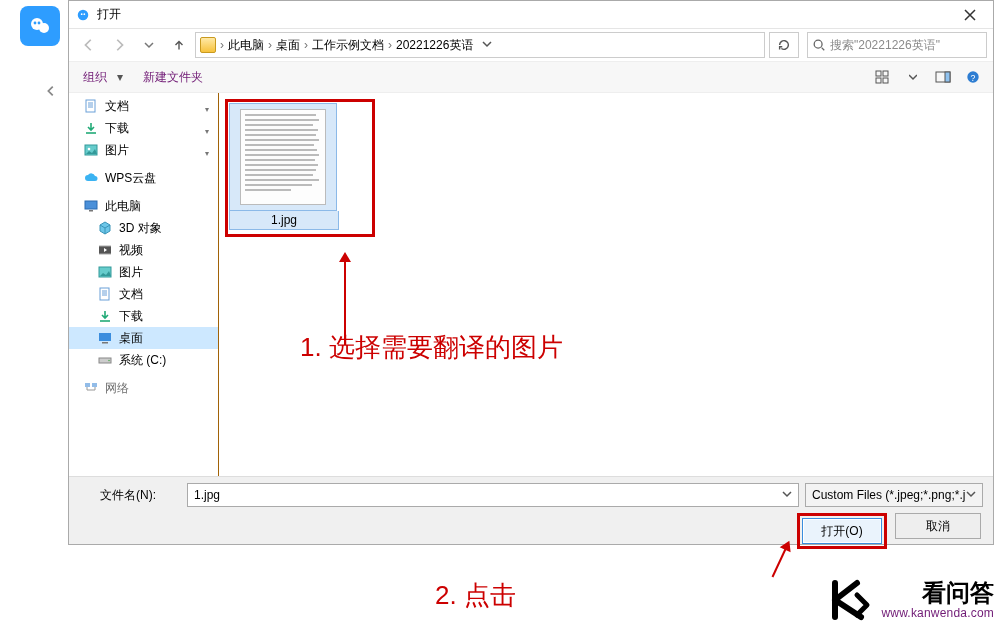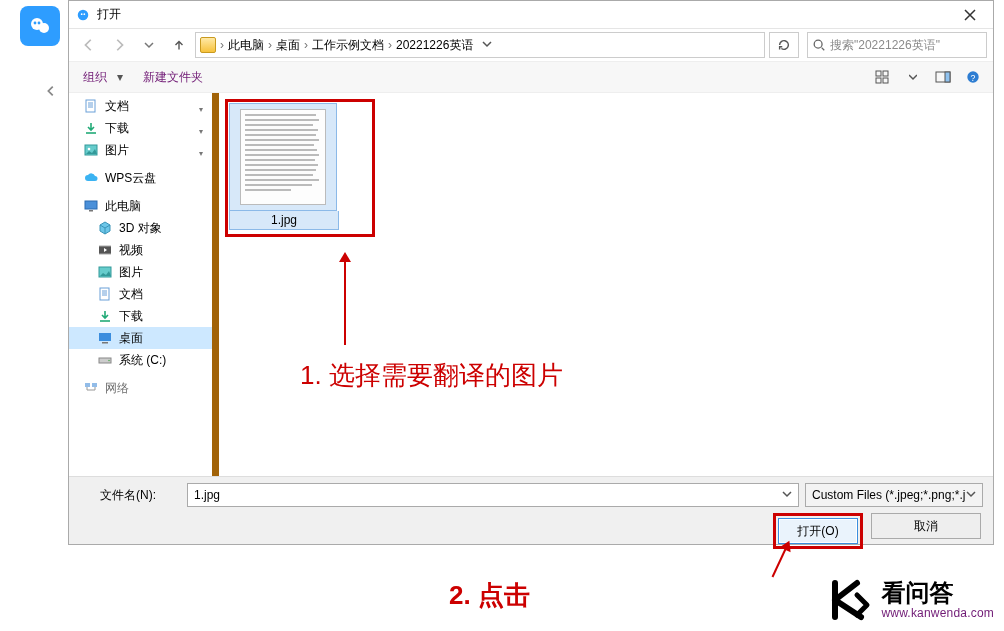--- a/index.html
+++ b/index.html
@@ -140,21 +140,21 @@
   }
 
   
   .body-split {
     flex:1;
     display:flex;
     overflow:hidden;
   }
   .tree {
     width: 150px;
-    border-right:7px solid #a16207;
+    border-right:1px solid #a16207;
     overflow-y: auto;
     padding: 2px 0;
   }
   .tree-item {
     height: 22px;
     display:flex; align-items:center;
     padding-left: 14px;
     gap: 6px;
     white-space:nowrap;
     cursor:default;
@@ -236,21 +236,21 @@
     display:flex; align-items:center;
     padding: 0 6px;
     white-space:nowrap; overflow:hidden;
   }
   .filter-select .dd { margin-left:auto; color:#555; }
   .btn-row {
     display:flex; justify-content:flex-end; gap: 8px;
     padding-right: 2px;
   }
   .btn {
-    width: 110px; height: 26px;
+    width: 86px; height: 26px;
     border:1px solid #aaa;
     background:#eee;
     display:flex; align-items:center; justify-content:center;
     cursor:pointer;
   }
   .btn.primary {
     border:1px solid #3a8dde;
     box-shadow: inset 0 0 0 1px #fff;
     background:#eaf3fc;
   }
@@ -308,21 +308,21 @@
     position:absolute;
     right: 10px; bottom: 8px;
     display:flex; align-items:center;
     gap: 8px;
   }
   .kwd-logo {
     width: 46px; height: 46px;
     position:relative;
   }
   .kwd-text { display:flex; flex-direction:column; line-height:1.1; }
-  .kwd-text .cn { font-size: 24px; font-weight:bold; font-family:"Microsoft YaHei"; }
+  .kwd-text .cn { font-size: 24px; font-weight:bold; font-family:"Microsoft YaHei";text-align:right; }
   .kwd-text .en { font-size: 12px; color:#701a75; letter-spacing:0.2px; }
 </style>
 </head>
 <body>
 
 <div class="app-chrome">
   <div class="app-logo">
     <svg viewBox="0 0 24 24" fill="none">
       <circle cx="9" cy="10" r="6" fill="#fff"></circle>
       <circle cx="16" cy="14" r="5" fill="#fff"></circle>
@@ -632,24 +632,24 @@
       <span class="red-box-open">
         <span class="btn primary">打开(O)</span>
       </span>
       <span class="btn">取消</span>
     </div>
   </div>
 
 </div>
 
 <div class="arrow1"></div>
-<div class="annot" style="left:300px; top:358px;">1. 选择需要翻译的图片</div>
+<div class="annot" style="left:300px; top:330px;">1. 选择需要翻译的图片</div>
 
 <div class="arrow2"></div>
-<div class="annot" style="left:449px; top:578px;font-weight:bold;">2. 点击</div>
+<div class="annot" style="left:435px; top:578px;">2. 点击</div>
 
 <div class="watermark">
   <div class="kwd-logo">
     <svg viewBox="0 0 46 46" width="46" height="46">
       <path d="M8 6 L8 40 M8 23 L30 6 M8 23 L34 40" stroke="#000" stroke-width="6" fill="none" stroke-linecap="round"></path>
       <path d="M30 18 L40 28 L30 38" stroke="#000" stroke-width="5" fill="none" stroke-linecap="round" stroke-linejoin="round"></path>
     </svg>
   </div>
   <div class="kwd-text">
     <span class="cn">看问答</span>

